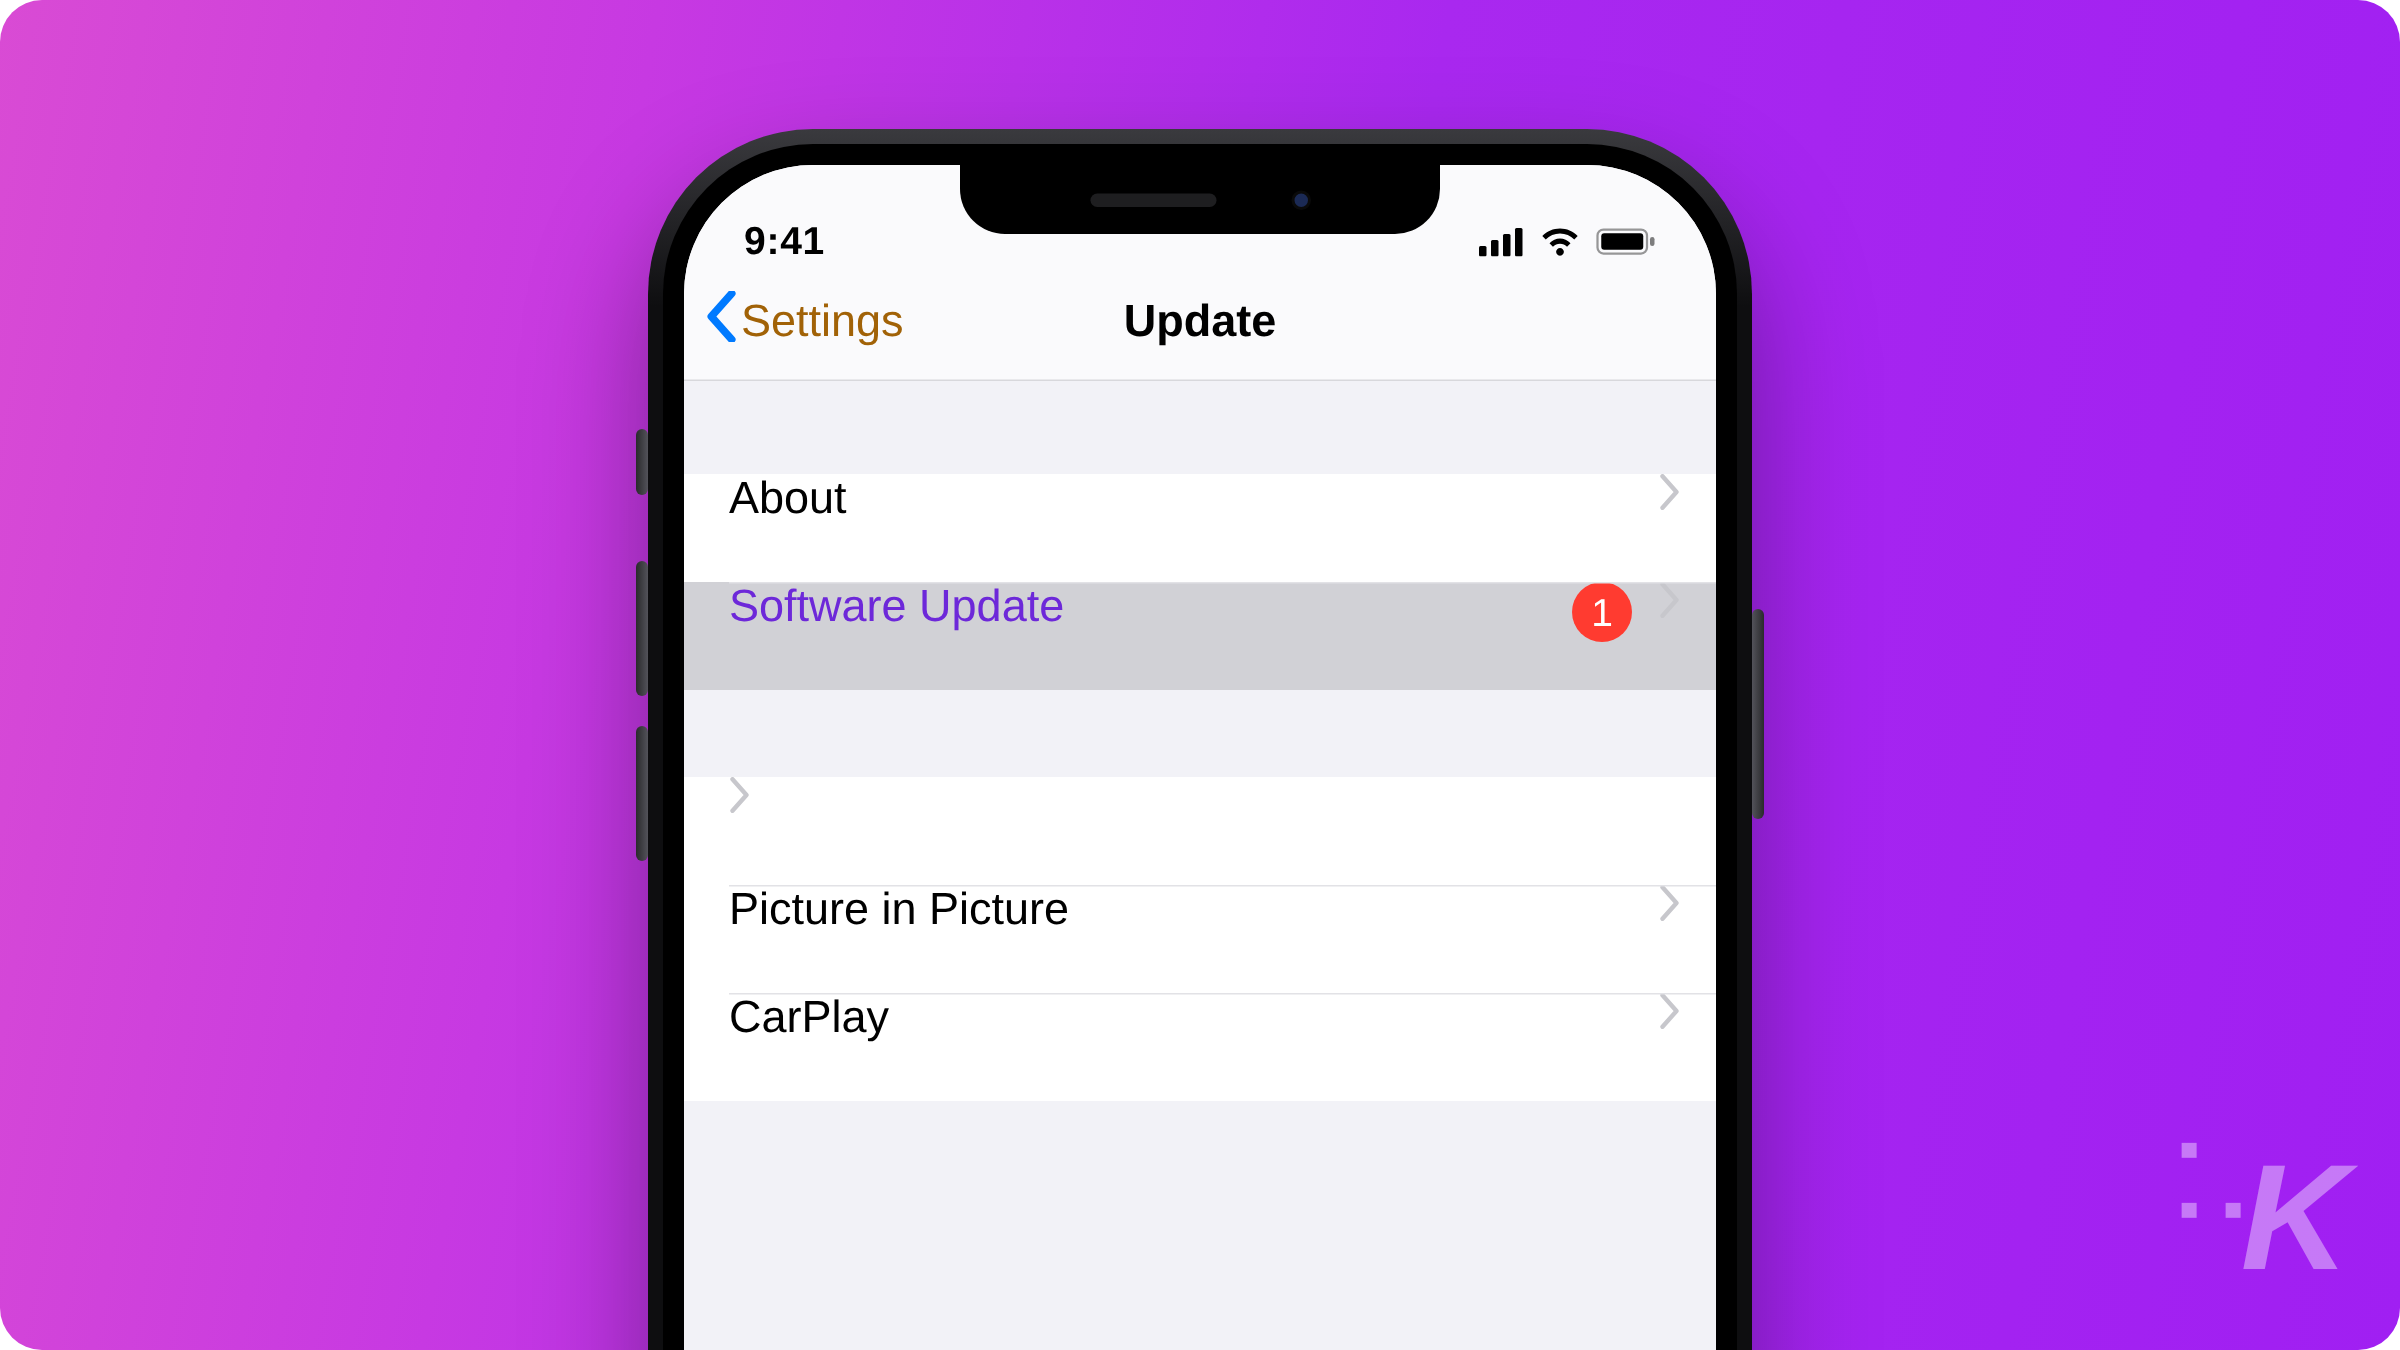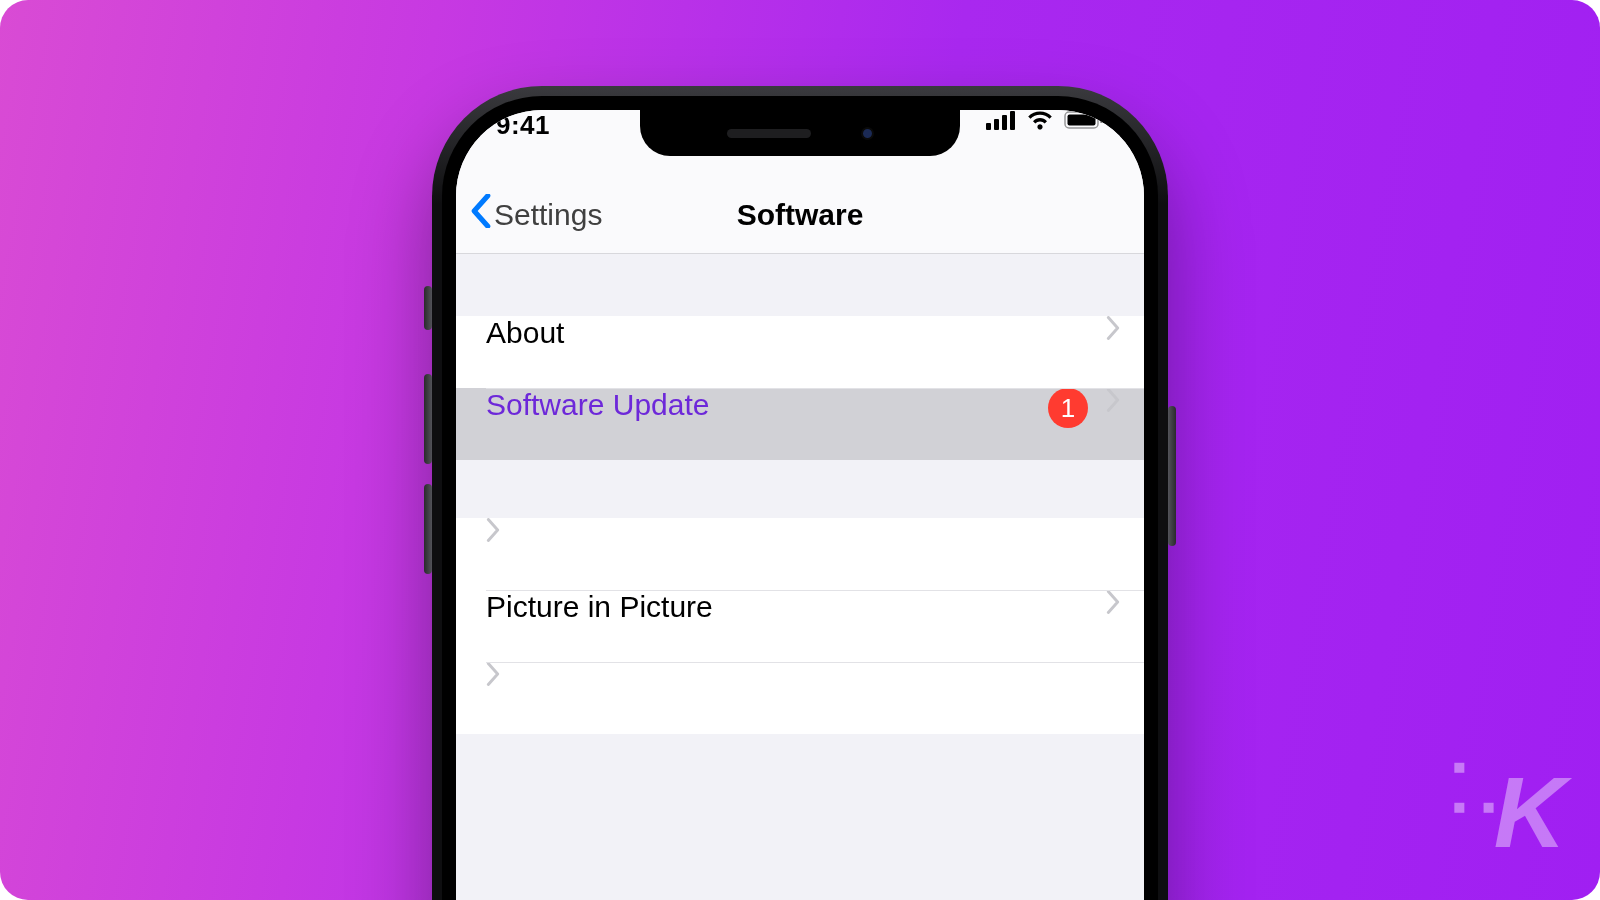--- a/index.html
+++ b/index.html
@@ -42,36 +42,36 @@
     border-bottom-left-radius:30px;
     border-bottom-right-radius:30px;
     z-index:20;
     display:flex; align-items:center; justify-content:center; gap:50px;
   }
   .notch .speaker { width:84px; height:9px; background:#1e1e20; border-radius:5px; }
   .notch .cam { width:13px; height:13px; background:#1b2a55; border-radius:50%; border:2px solid #0a0a0a; }
   
   .status-bar {
     position:absolute; top:0; left:0; right:0; height:66px;
-    display:flex; justify-content:space-between; align-items:flex-start;
+    display:flex; justify-content:space-between; align-items:flex-end;
     padding:0 40px;
     background:#fafafc;
     z-index:10;
   }
   .status-time { font-size:26px; font-weight:600; letter-spacing:0.5px; }
   .status-icons { display:flex; align-items:center; gap:10px; }
   
   .nav-bar {
     position:absolute; top:66px; left:0; right:0; height:78px;
     background:#fafafc;
     border-bottom:1px solid #d8d8dc;
     display:flex; align-items:center;
     z-index:5;
   }
-  .nav-back { display:flex; align-items:center; gap:2px; color:#404040; font-size:30px; padding-left:14px; cursor:pointer;}
+  .nav-back { display:flex; align-items:center; gap:2px; color:#a16207; font-size:30px; padding-left:14px; cursor:pointer;}
   .nav-back svg { width:22px; height:34px; }
   .nav-title { position:absolute; left:0; right:0; text-align:center; font-size:30px; font-weight:600; pointer-events:none;}
   
   .content { position:absolute; top:144px; left:0; right:0; }
   .group-gap { height:62px; background:#f2f2f7; }
   .group-gap.short { height:58px; }
   .cell {
     background:#fff;
     display:flex; 
     height:72px;
@@ -156,21 +156,21 @@
 
         <div class="nav-bar">
           <div class="nav-back">
             <span>
               <svg viewBox="0 0 12 20">
                   <path d="M10 1 L2 10 L10 19" stroke="#007aff" stroke-width="3" fill="none" stroke-linecap="round" stroke-linejoin="round"></path>
                 </svg>
             </span>
             <span>Settings</span>
           </div>
-          <div class="nav-title">Software</div>
+          <div class="nav-title">Update</div>
         </div>
 
         <div class="content">
 
           <div class="group-gap"></div>
 
           <div class="cell">
             <span class="cell-label">About</span>
             <span class="chevron">
                 <svg viewBox="0 0 12 20">
@@ -199,20 +199,21 @@
           </div>
           <div class="cell">
             <span class="cell-label">Picture in Picture</span>
             <span class="chevron">
                 <svg viewBox="0 0 12 20">
                   <path d="M2 1 L10 10 L2 19" stroke="currentColor" stroke-width="2.5" fill="none" stroke-linecap="round" stroke-linejoin="round"></path>
                 </svg>
               </span>
           </div>
           <div class="cell">
+            <span class="cell-label">CarPlay</span>
             <span class="chevron">
                 <svg viewBox="0 0 12 20">
                   <path d="M2 1 L10 10 L2 19" stroke="currentColor" stroke-width="2.5" fill="none" stroke-linecap="round" stroke-linejoin="round"></path>
                 </svg>
               </span>
           </div>
 
         </div>
 
       </div>

